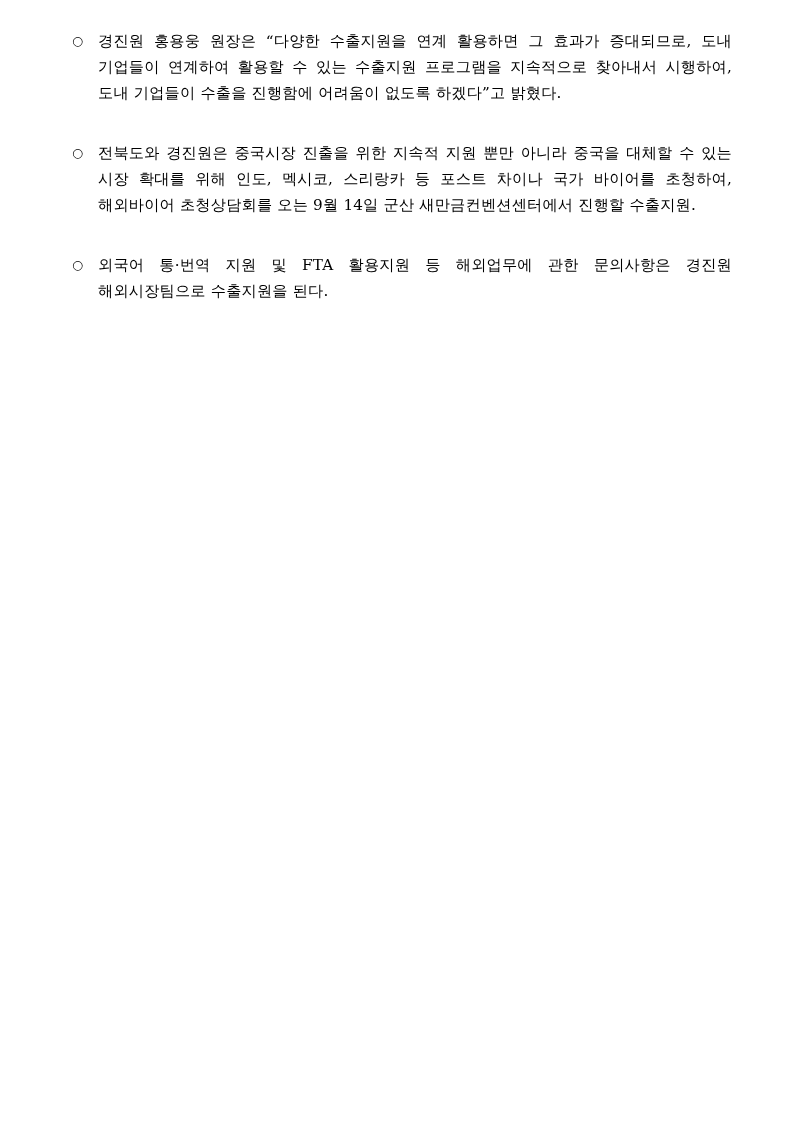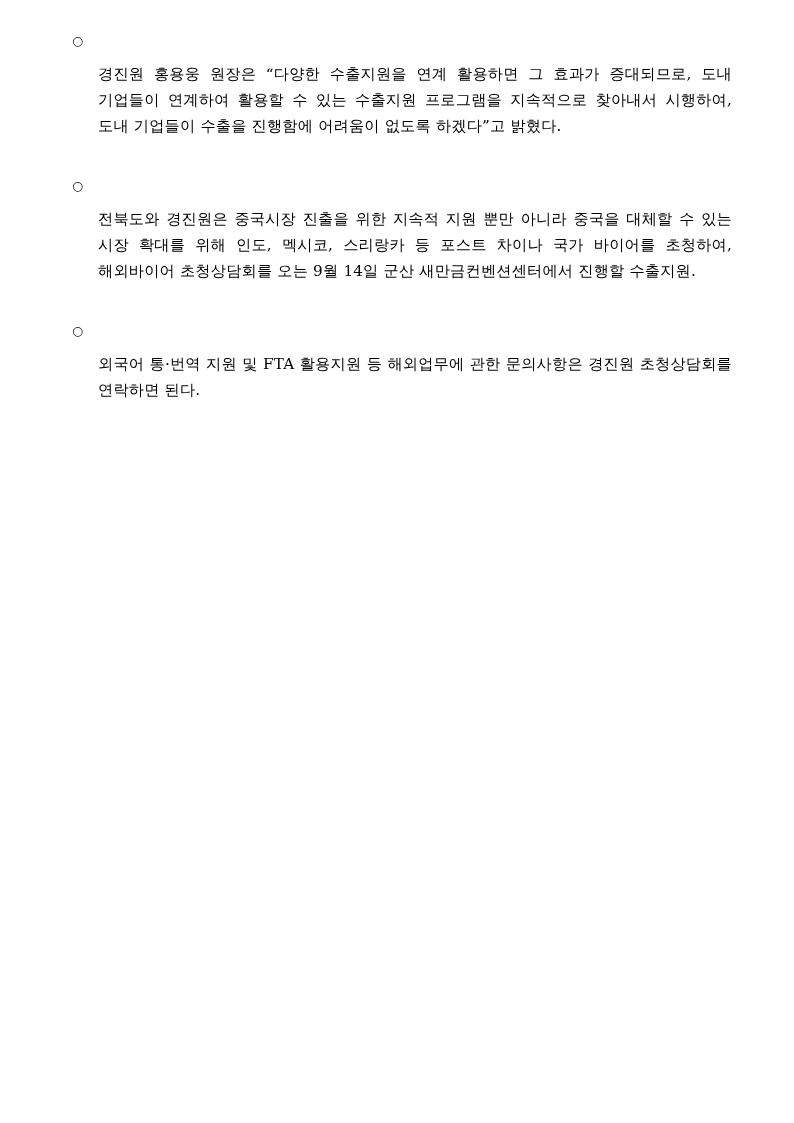--- a/index.html
+++ b/index.html
@@ -35,21 +35,20 @@
     font-family: "DejaVu Sans", "Liberation Sans", sans-serif;
   }
   .ptext {
     flex: 1 1 auto;
     font-size: 15.2px;
     line-height: 26px;
     text-align: justify;
     text-justify: inter-word;
     word-break: keep-all;
     letter-spacing: 0.2px;
-    margin-top: 33px;
   }
   .ptext:last-child {
     text-align-last: left;
   }
   .p1 .ptext { width: 100%; }
 </style>
 </head>
 <body>
 
 <div class="page">
@@ -59,16 +58,16 @@
     <span class="ptext">경진원 홍용웅 원장은 “다양한 수출지원을 연계 활용하면 그 효과가 증대되므로, 도내 기업들이 연계하여 활용할 수 있는 수출지원 프로그램을 지속적으로 찾아내서 시행하여, 도내 기업들이 수출을 진행함에 어려움이 없도록 하겠다”고 밝혔다.</span>
   </div>
 
   <div class="para p2">
     <span class="bullet">○</span>
     <span class="ptext">전북도와 경진원은 중국시장 진출을 위한 지속적 지원 뿐만 아니라 중국을 대체할 수 있는 시장 확대를 위해 인도, 멕시코, 스리랑카 등 포스트 차이나 국가 바이어를 초청하여, 해외바이어 초청상담회를 오는 9월 14일 군산 새만금컨벤션센터에서 진행할 수출지원.</span>
   </div>
 
   <div class="para p3">
     <span class="bullet">○</span>
-    <span class="ptext">외국어 통·번역 지원 및 FTA 활용지원 등 해외업무에 관한 문의사항은 경진원 초청상담회를 연락하면 된다.</span>
+    <span class="ptext">외국어 통·번역 지원 및 FTA 활용지원 등 해외업무에 관한 문의사항은 경진원 해외시장팀으로 수출지원을 된다.</span>
   </div>
 
 </div>
 
 </body></html>

